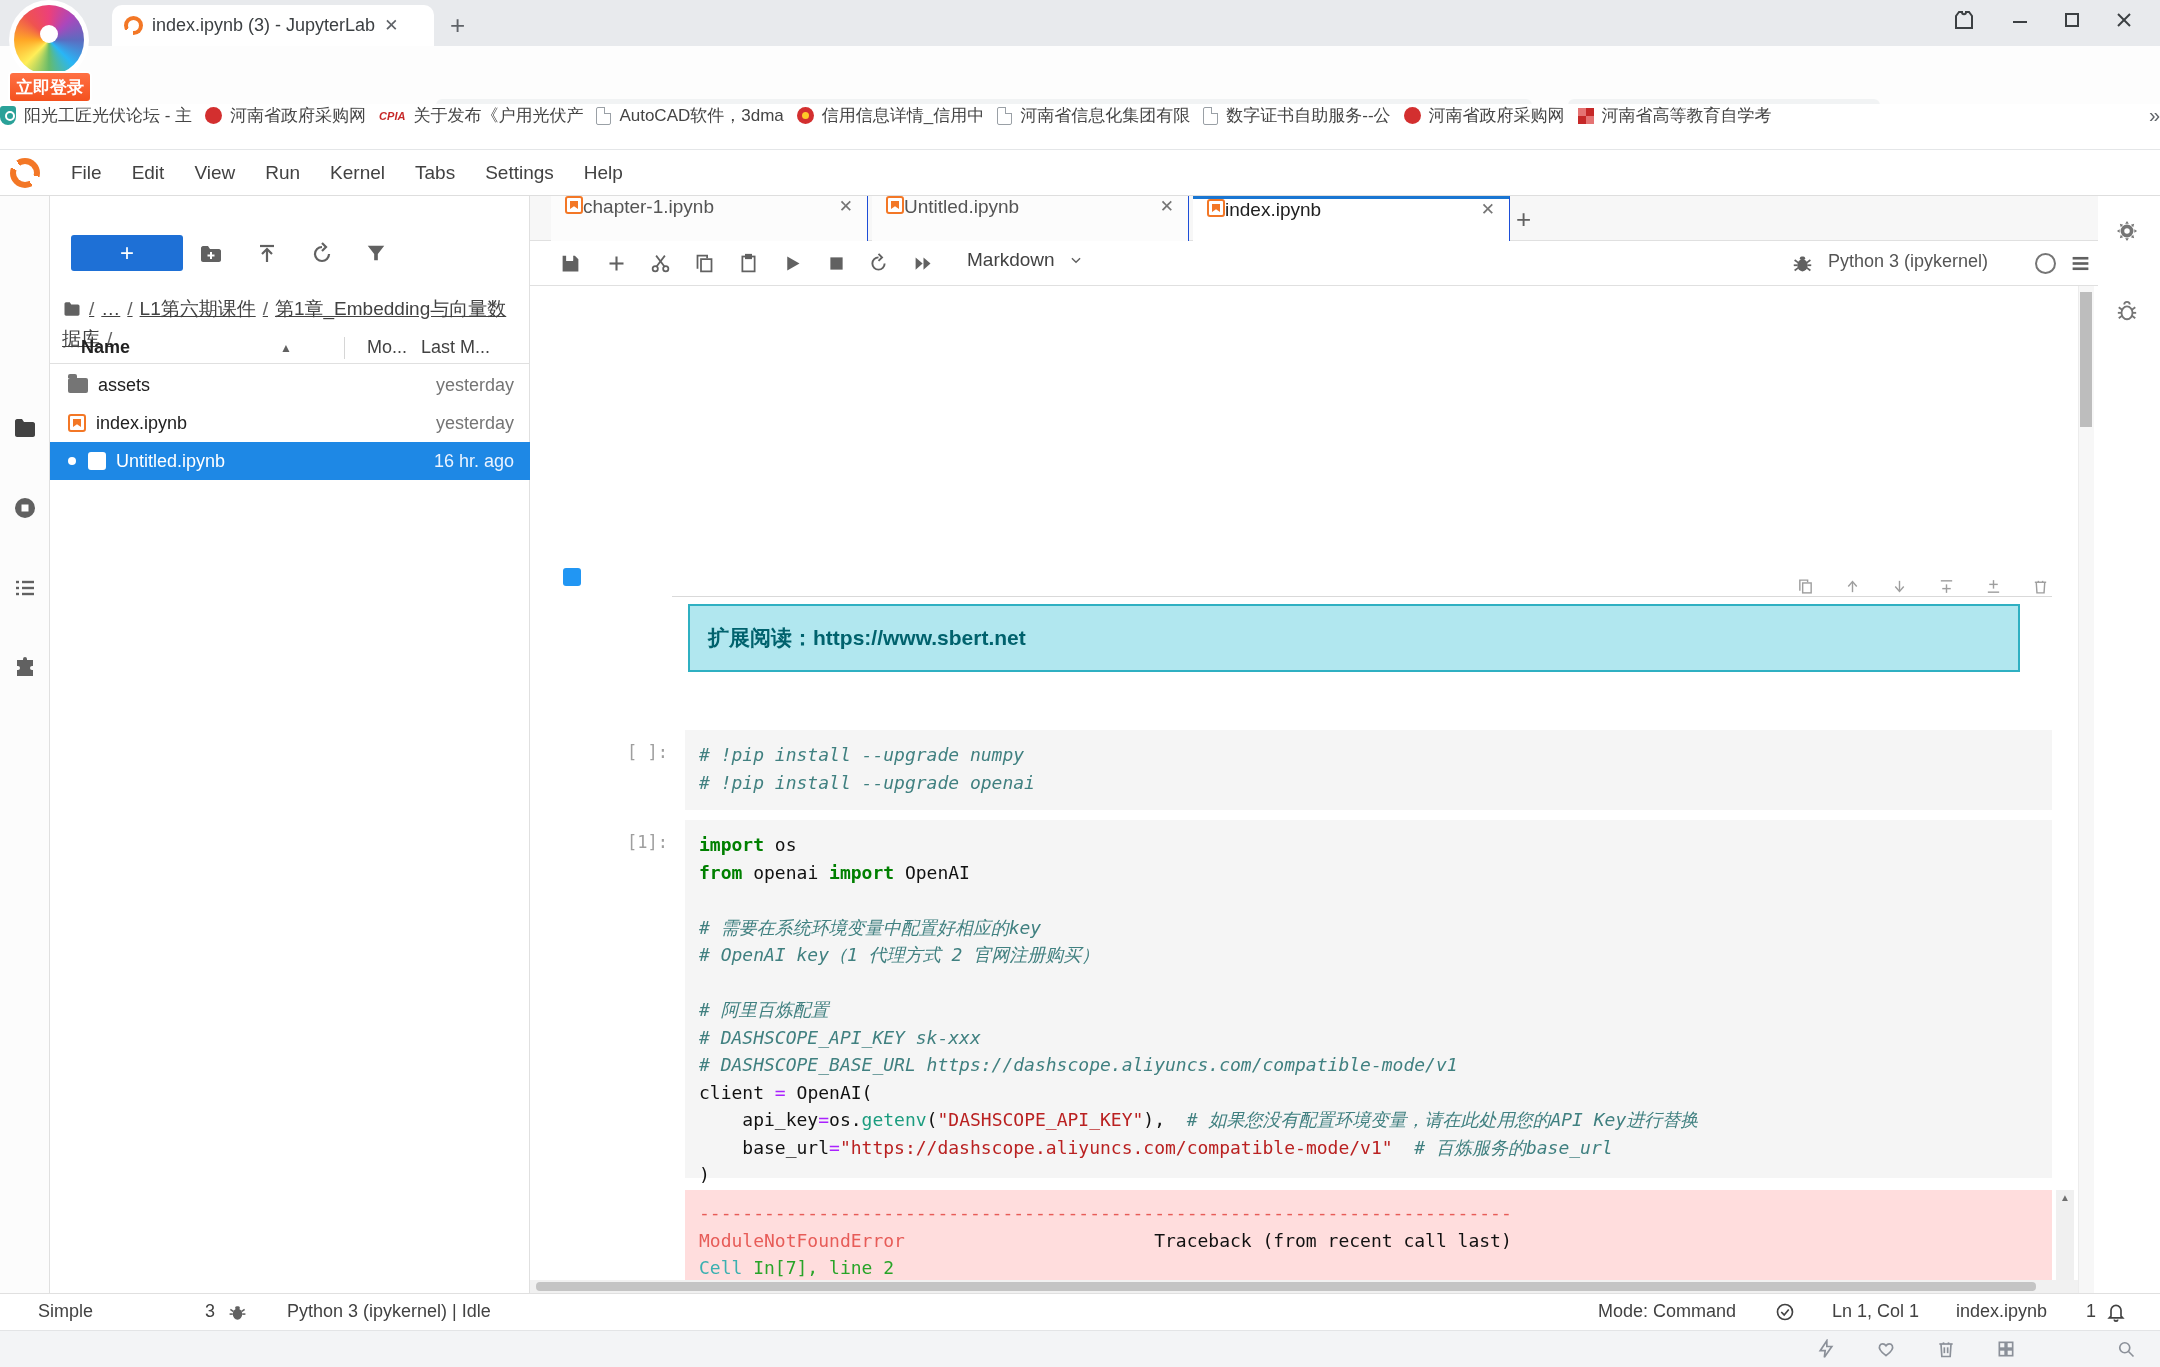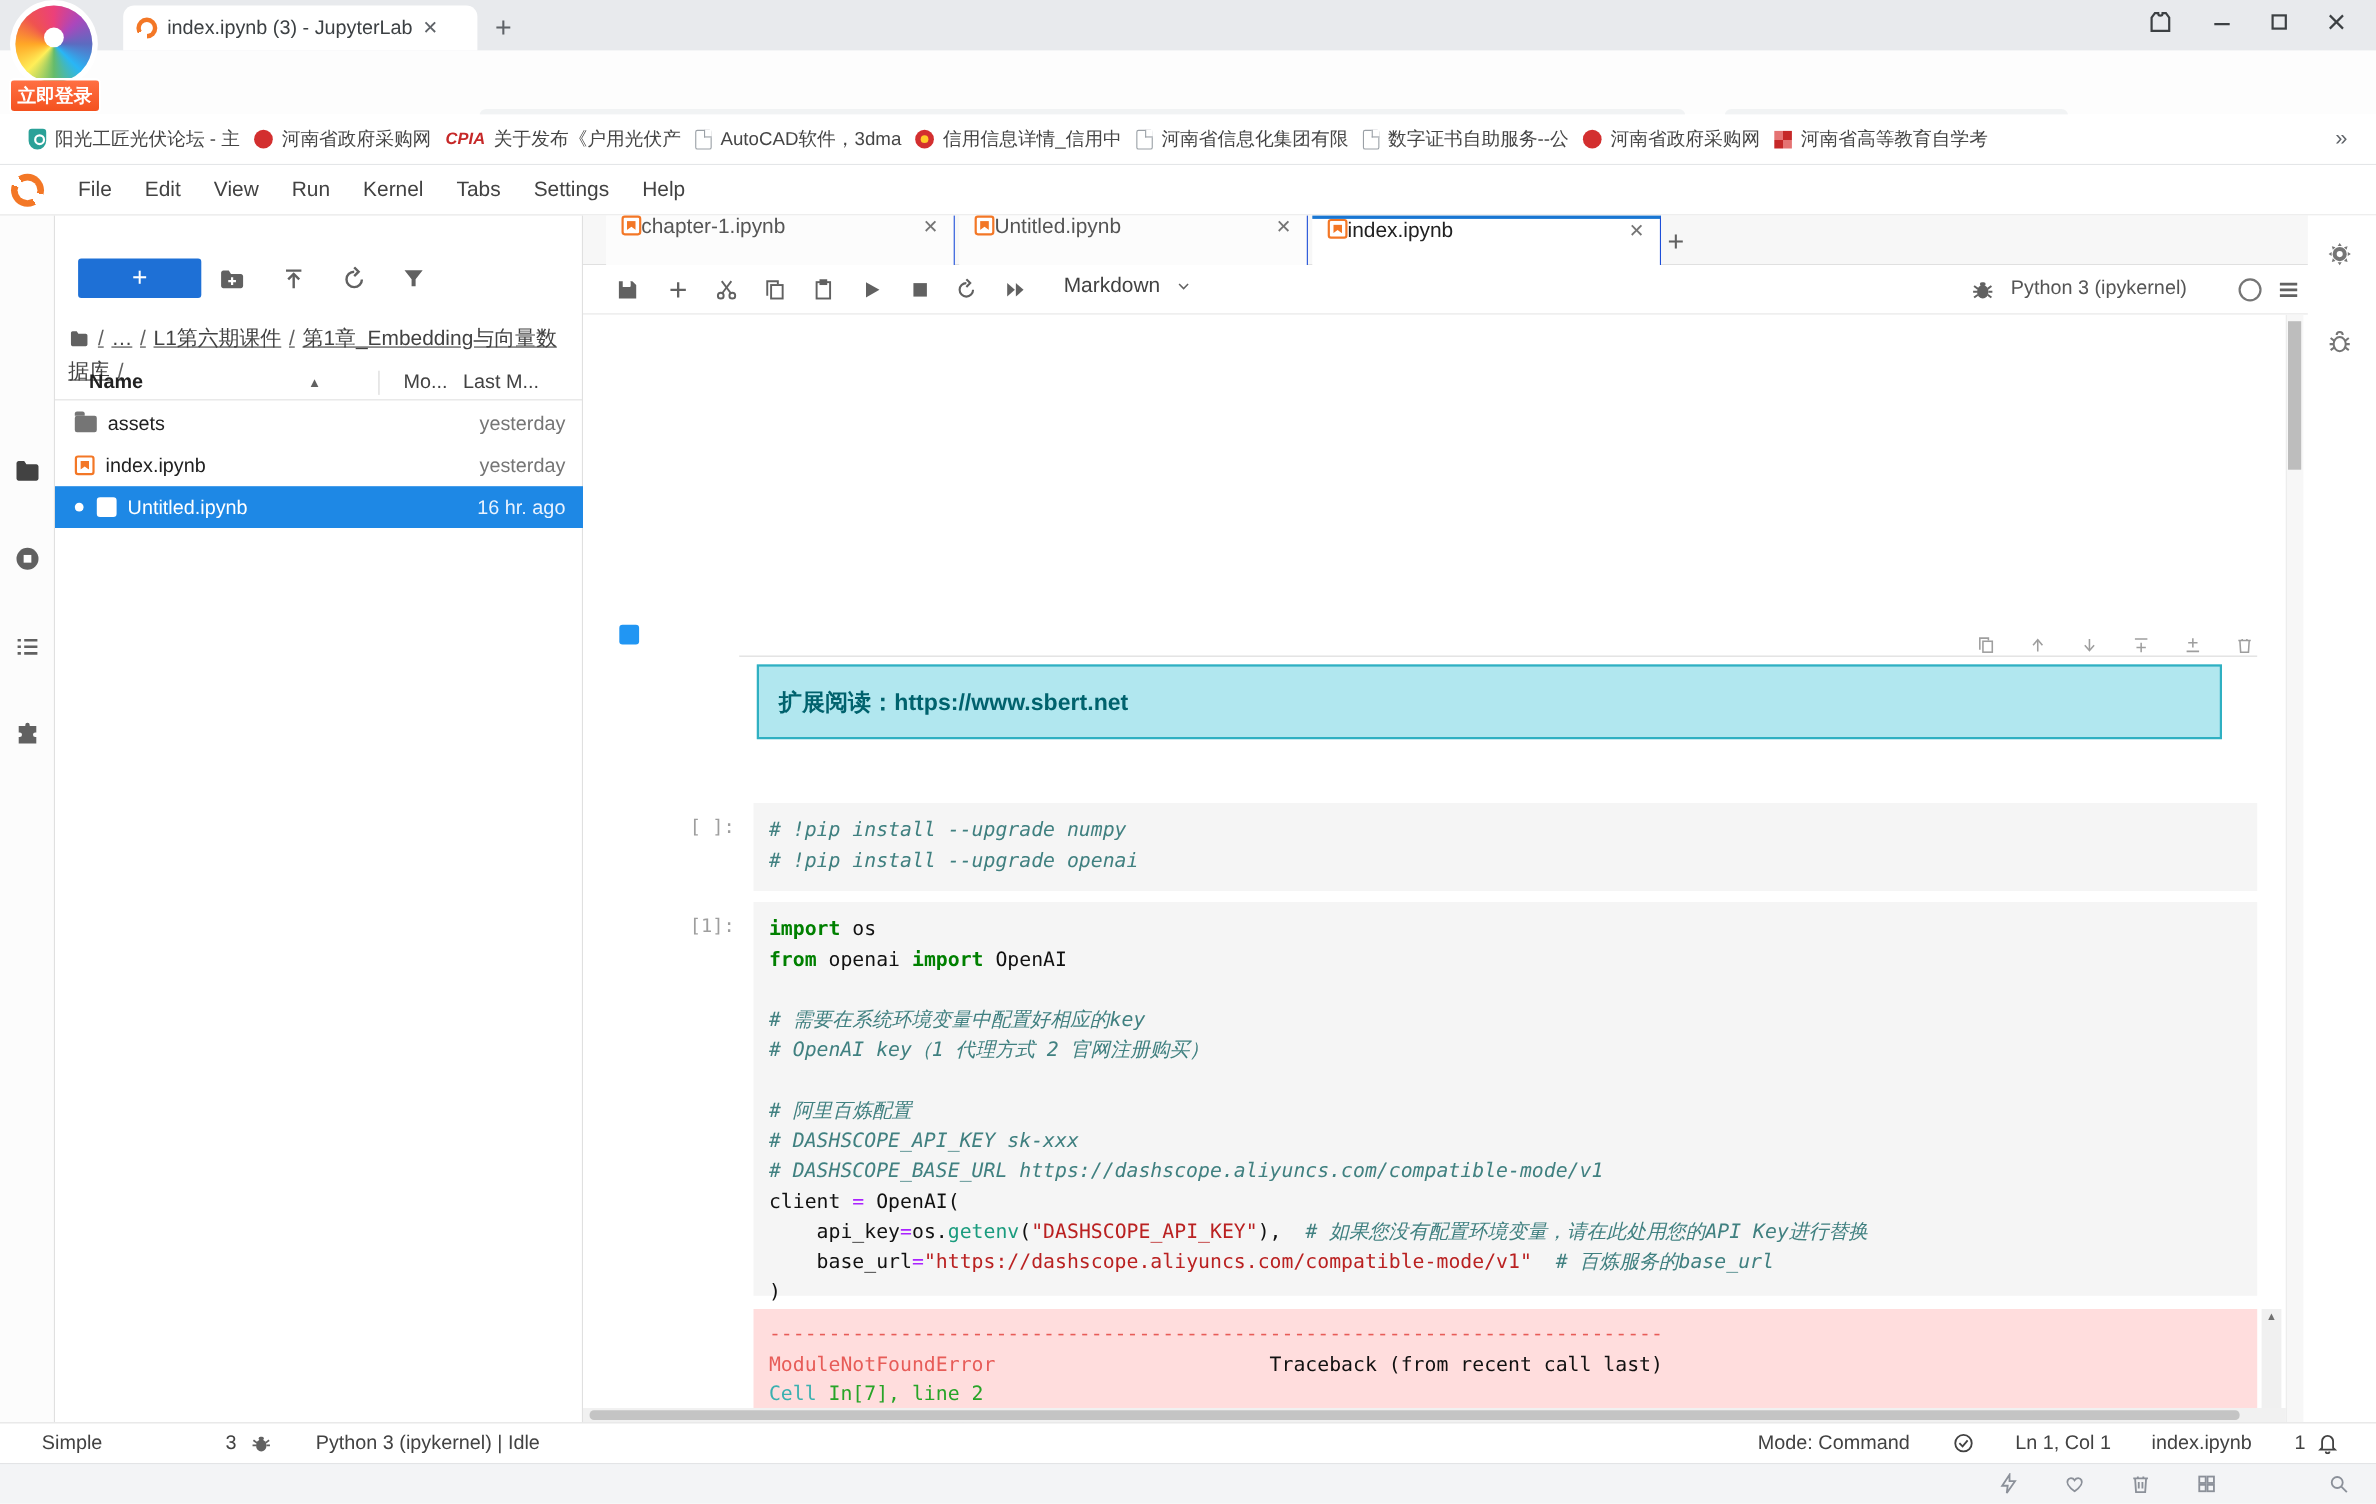--- a/index.html
+++ b/index.html
@@ -38,30 +38,30 @@
     border-radius:6px; display:flex; align-items:center; padding:0 14px; gap:10px; }
   #urlbar .u { font-size:19px; white-space:nowrap; overflow:hidden; }
   .u-dim { color:#80868b; } .u-host { color:#202124; font-weight:bold; }
   #searchbox { left:1568px; top:53px; width:312px; height:44px; background:#f1f3f4;
     border-radius:6px; display:flex; align-items:center; padding:0 12px; gap:10px; }
   #searchbox .q { font-size:19px; color:#5f6368; flex:1; white-space:nowrap; overflow:hidden; }
   .baidu { width:22px; height:22px; background:#2932e1; border-radius:4px; color:#fff;
     font-size:13px; font-weight:bold; display:flex; align-items:center; justify-content:center; }
 
   #bookmarks { left:0; top:104px; width:2160px; height:46px; background:#fff;
-    border-bottom:1px solid #e4e6e8; display:flex; align-items:center; padding:0 26px; gap:13px; }
+    border-bottom:1px solid #e4e6e8; display:flex; align-items:flex-start; padding:0 0; gap:13px; }
   .bm { display:flex; align-items:center; gap:8px; font-size:17px; color:#454545; white-space:nowrap; }
   .bm-page { width:15px; height:18px; border:1.5px solid #9aa0a6; border-radius:2px; background:#fff; position:relative; }
   .bm-page::after { content:""; position:absolute; right:-1px; top:-1px; width:6px; height:6px;
     background:#fff; border-left:1.5px solid #9aa0a6; border-bottom:1.5px solid #9aa0a6; }
   .bm-round { width:17px; height:17px; border-radius:50%; }
   .bm-shield { width:16px; height:19px; background:#2aa198; border-radius:3px 3px 8px 8px; position:relative; }
   .bm-shield::after { content:""; position:absolute; left:5px; top:5px; width:6px; height:6px;
     border:2px solid #fff; border-radius:50%; }
-  .bm-cpia { color:#c62828; font-weight:bold; font-style:italic; font-size:15px; letter-spacing:0; }
+  .bm-cpia { color:#c62828; font-weight:bold; font-style:italic; font-size:11px; letter-spacing:0; }
   .bm-grid { width:16px; height:16px;
     background:conic-gradient(#c62828 0 90deg,#e57373 90deg 180deg,#c62828 180deg 270deg,#e57373 270deg 360deg); }
   .bm-emblem { width:17px; height:17px; border-radius:50%; background:#d32f2f; position:relative; }
   .bm-emblem::after { content:""; position:absolute; left:5px; top:5px; width:7px; height:7px;
     background:#ffca28; border-radius:50%; }
   #bm-overflow { margin-left:auto; color:#5f6368; font-size:20px; }
 
   
   #jl-menubar { left:0; top:150px; width:2160px; height:46px; background:#fff;
     border-bottom:1px solid #dedede; display:flex; align-items:center; padding-left:10px; }

